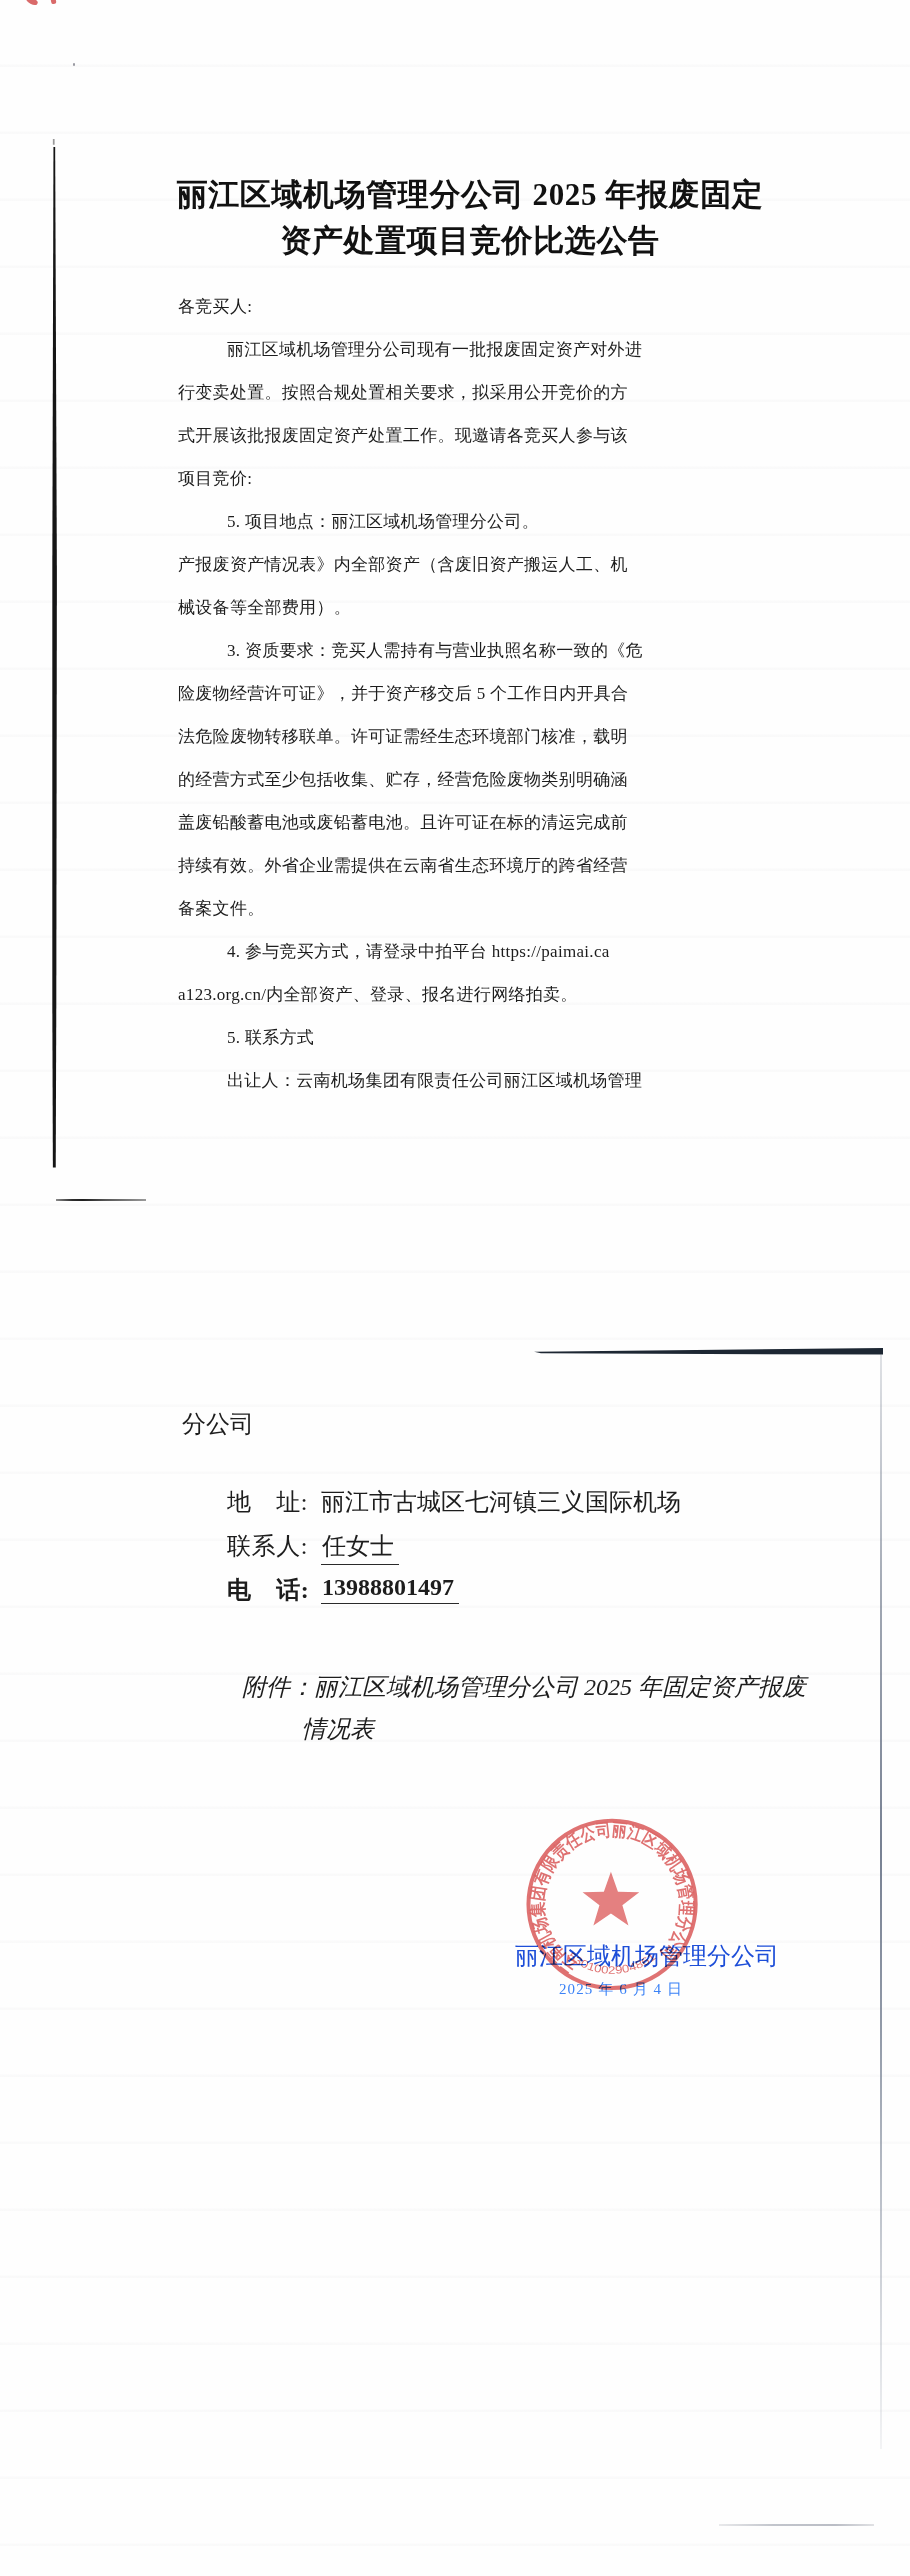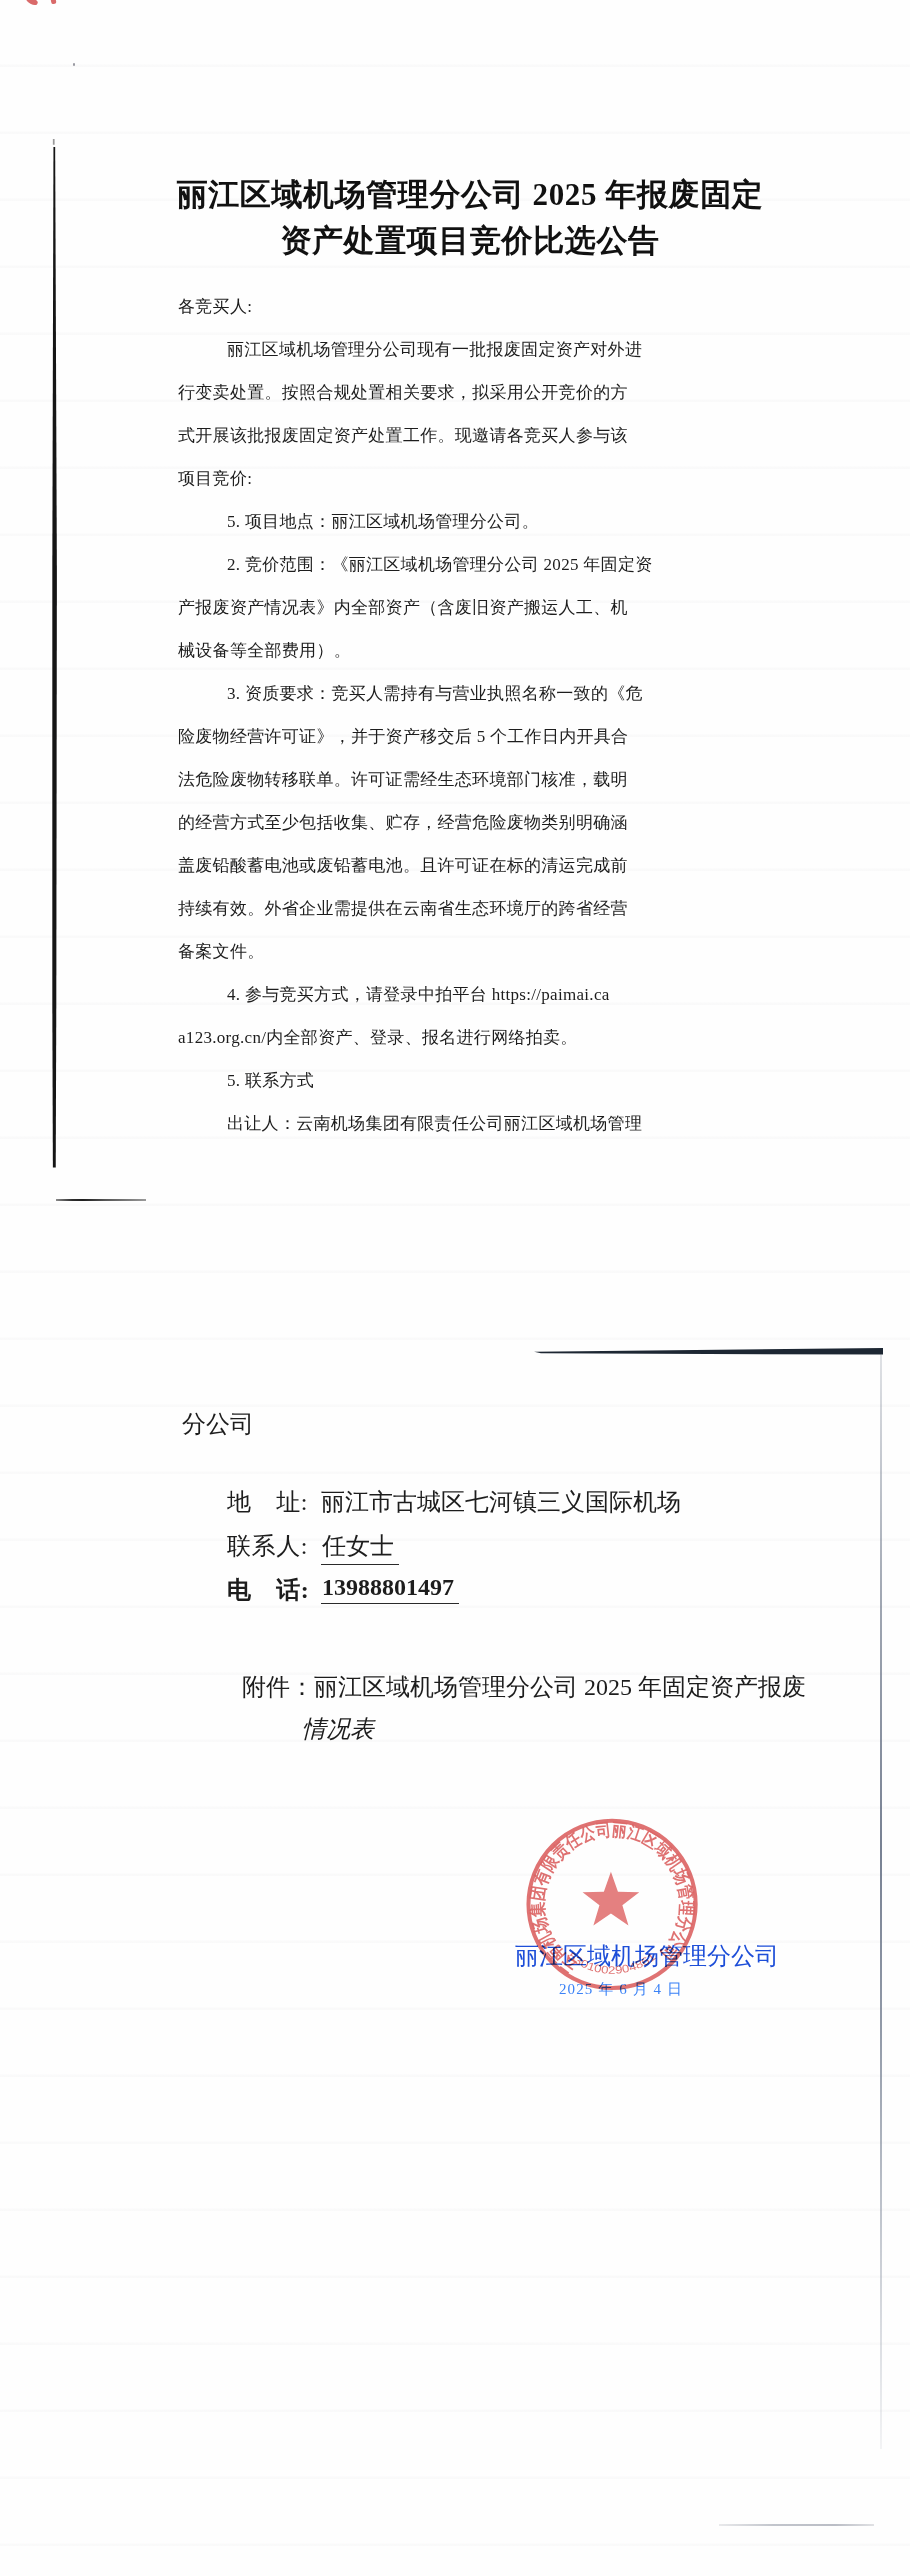--- a/index.html
+++ b/index.html
@@ -27,21 +27,21 @@
     font-size:17px;line-height:43px;white-space:nowrap;
     letter-spacing:0.3px;color:#1d1d1d;
   }
   .bline.ind{padding-left:49px;}
   
   .p2-company{left:182px;top:1408px;font-size:24px;white-space:nowrap;color:#1d1d1d;}
   .contact-line{left:227px;height:33px;font-size:24px;white-space:nowrap;color:#1d1d1d;}
   .contact-line .label{letter-spacing:0.6px;}
   .contact-line .value{position:absolute;left:94px;top:0;white-space:nowrap;}
   .contact-line .value.u{border-bottom:1.4px solid #2a2a2a;padding:0 4.6px 2.3px 1.1px;}
-  .attach-1{left:242px;top:1671px;font-size:24px;white-space:nowrap;color:#1d1d1d;}
+  .attach-1{left:242px;top:1671px;font-size:24px;white-space:nowrap;color:#1d1d1d;font-style:italic;}
   .attach-2{left:302px;top:1713px;font-size:24px;white-space:nowrap;color:#1d1d1d;font-style:italic;}
   
   .signature{left:515px;top:1940px;font-size:24px;letter-spacing:0px;white-space:nowrap;color:#1d4ed8;z-index:2;}
   .doc-date{left:559px;top:1980px;font-size:15px;letter-spacing:1.1px;white-space:nowrap;color:#3b82f6;z-index:2;}
   
   .seal-svg{left:509px;top:1800px;z-index:3;mix-blend-mode:multiply;opacity:0.88;}
   
   .art-red-1{left:26px;top:-1.7px;width:11.5px;height:5.7px;background:#d96a6a;border-radius:60% 40% 50% 50%;transform:rotate(28deg);z-index:4;}
   .art-red-2{left:51px;top:-1.7px;width:4.6px;height:5.7px;background:#d96a6a;border-radius:40%;transform:rotate(-12deg);z-index:4;}
   .speck{left:73px;top:63px;width:2.3px;height:3.4px;background:#9a9aa2;border-radius:1.1px;}
@@ -97,21 +97,20 @@
   <div>资产处置项目竞价比选公告</div>
 </div>
 
 <div class="abs body-block">
   <div class="bline">各竞买人:</div>
   <div class="bline ind">丽江区域机场管理分公司现有一批报废固定资产对外进</div>
   <div class="bline">行变卖处置。按照合规处置相关要求，拟采用公开竞价的方</div>
   <div class="bline">式开展该批报废固定资产处置工作。现邀请各竞买人参与该</div>
   <div class="bline">项目竞价:</div>
   <div class="bline ind">5. 项目地点：丽江区域机场管理分公司。</div>
-  <div class="bline ind">2. 竞价范围：《丽江区域机场管理分公司 2025 年固定资</div>
   <div class="bline">产报废资产情况表》内全部资产（含废旧资产搬运人工、机</div>
   <div class="bline">械设备等全部费用）。</div>
   <div class="bline ind">3. 资质要求：竞买人需持有与营业执照名称一致的《危</div>
   <div class="bline">险废物经营许可证》，并于资产移交后 5 个工作日内开具合</div>
   <div class="bline">法危险废物转移联单。许可证需经生态环境部门核准，载明</div>
   <div class="bline">的经营方式至少包括收集、贮存，经营危险废物类别明确涵</div>
   <div class="bline">盖废铅酸蓄电池或废铅蓄电池。且许可证在标的清运完成前</div>
   <div class="bline">持续有效。外省企业需提供在云南省生态环境厅的跨省经营</div>
   <div class="bline">备案文件。</div>
   <div class="bline ind">4. 参与竞买方式，请登录中拍平台 https://paimai.ca</div>

